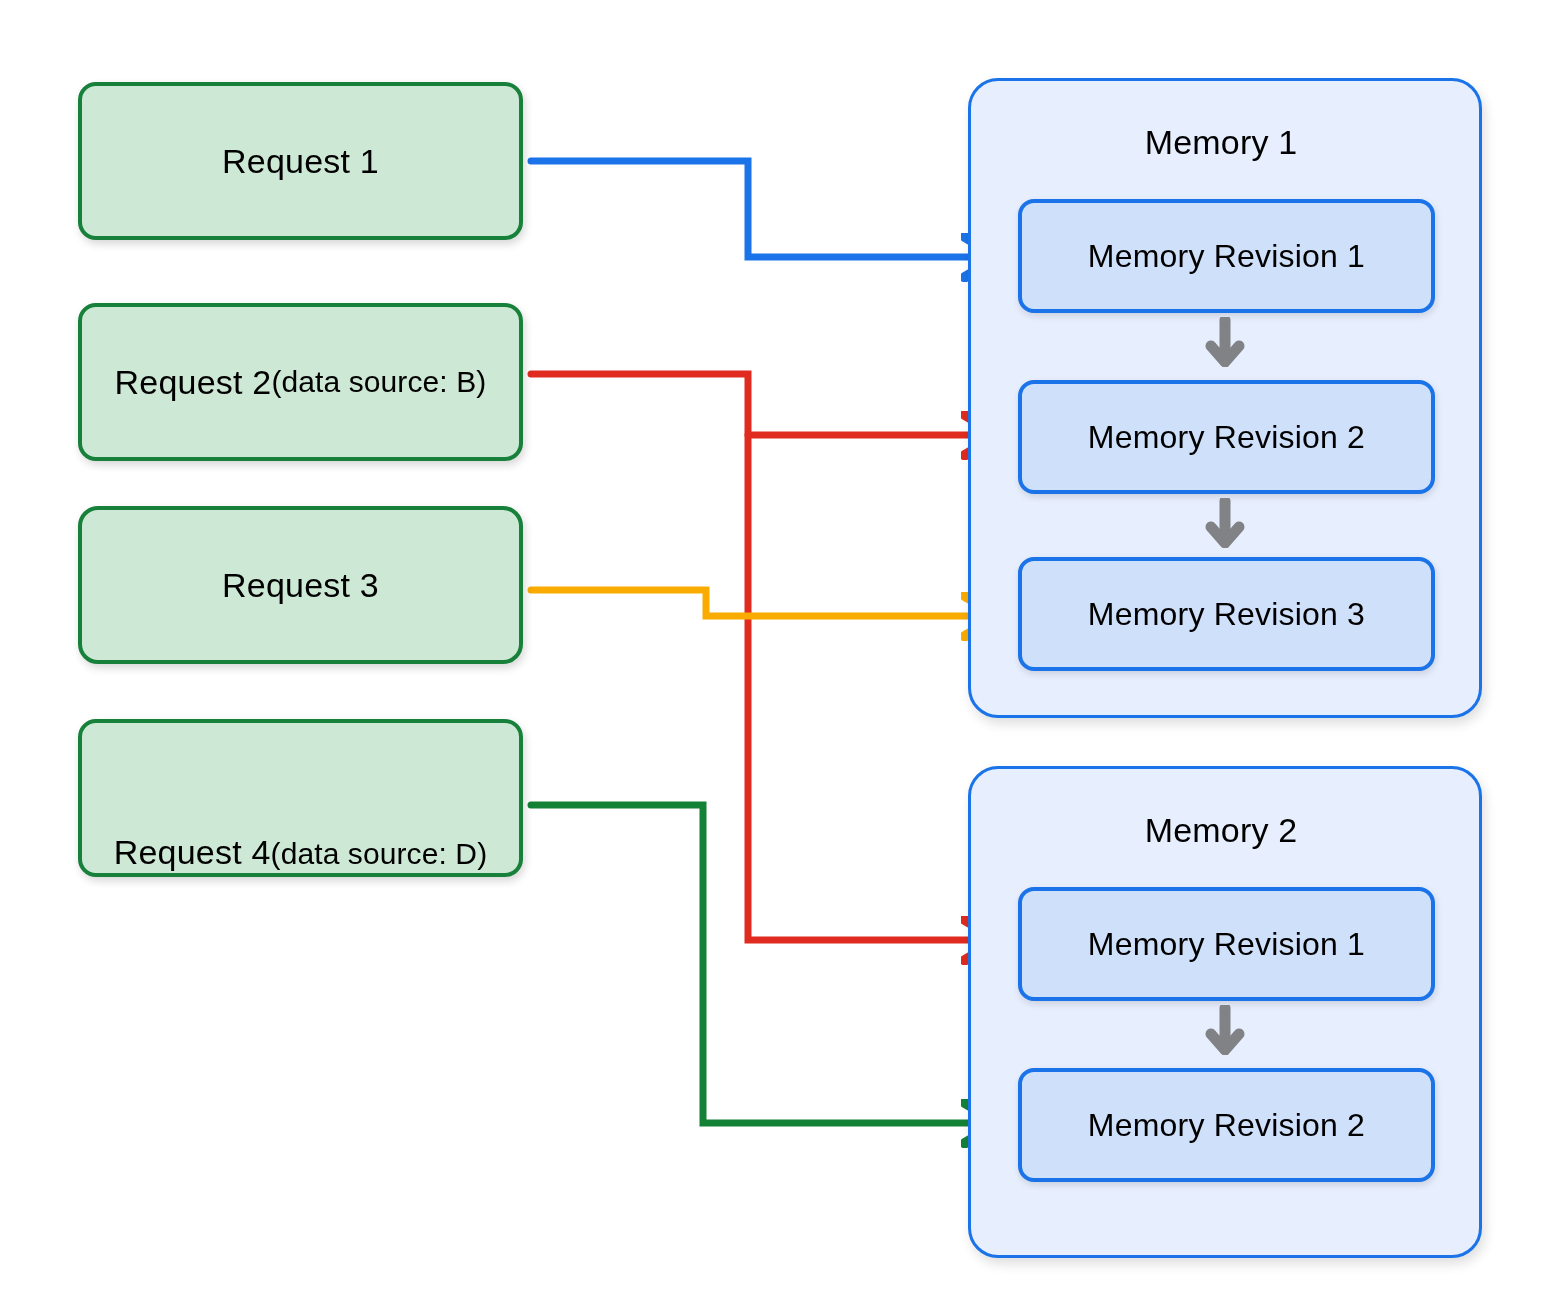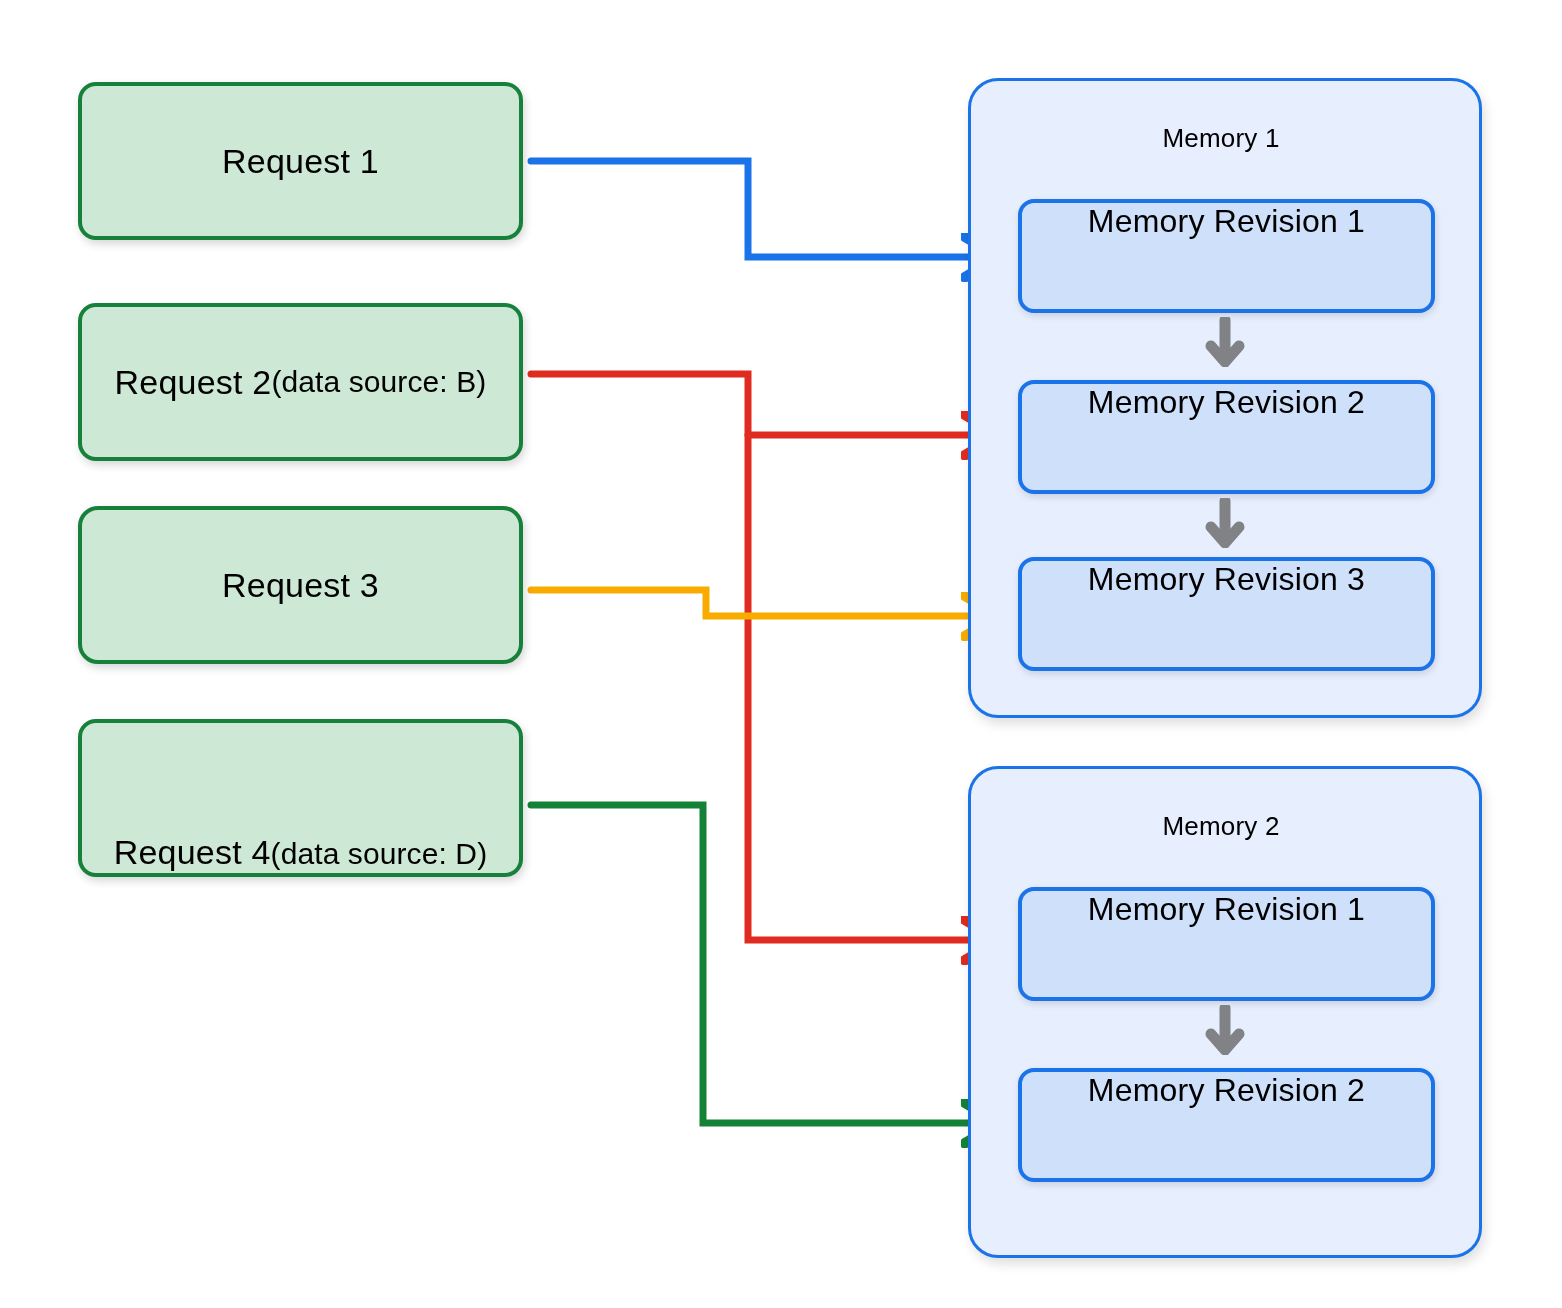--- a/index.html
+++ b/index.html
@@ -67,34 +67,35 @@
     border: 3px solid #1a73e8;
     border-radius: 30px;
     box-shadow: 3px 6px 12px rgba(0,0,0,0.13);
     z-index: 2;
   }
   .memory-title {
     position: absolute;
     left: 0;
     right: 8px;
     text-align: center;
-    font-size: 26px;
+    font-size: 34px;
     color: #000000;
     letter-spacing: 0.2px;
   }
   .revision-box {
     position: absolute;
     left: 47px;
     width: 417px;
     height: 114px;
     box-sizing: border-box;
     background: #cfe0fb;
     border: 4px solid #1a73e8;
     border-radius: 16px;
     display: flex;
+    align-items: center;
     justify-content: center;
     box-shadow: 1px 3px 7px rgba(0,0,0,0.13);
   }
   .revision-label {
     font-size: 32px;
     color: #000000;
     letter-spacing: 0.2px;
   }
   .rev-arrow {
     position: absolute;

